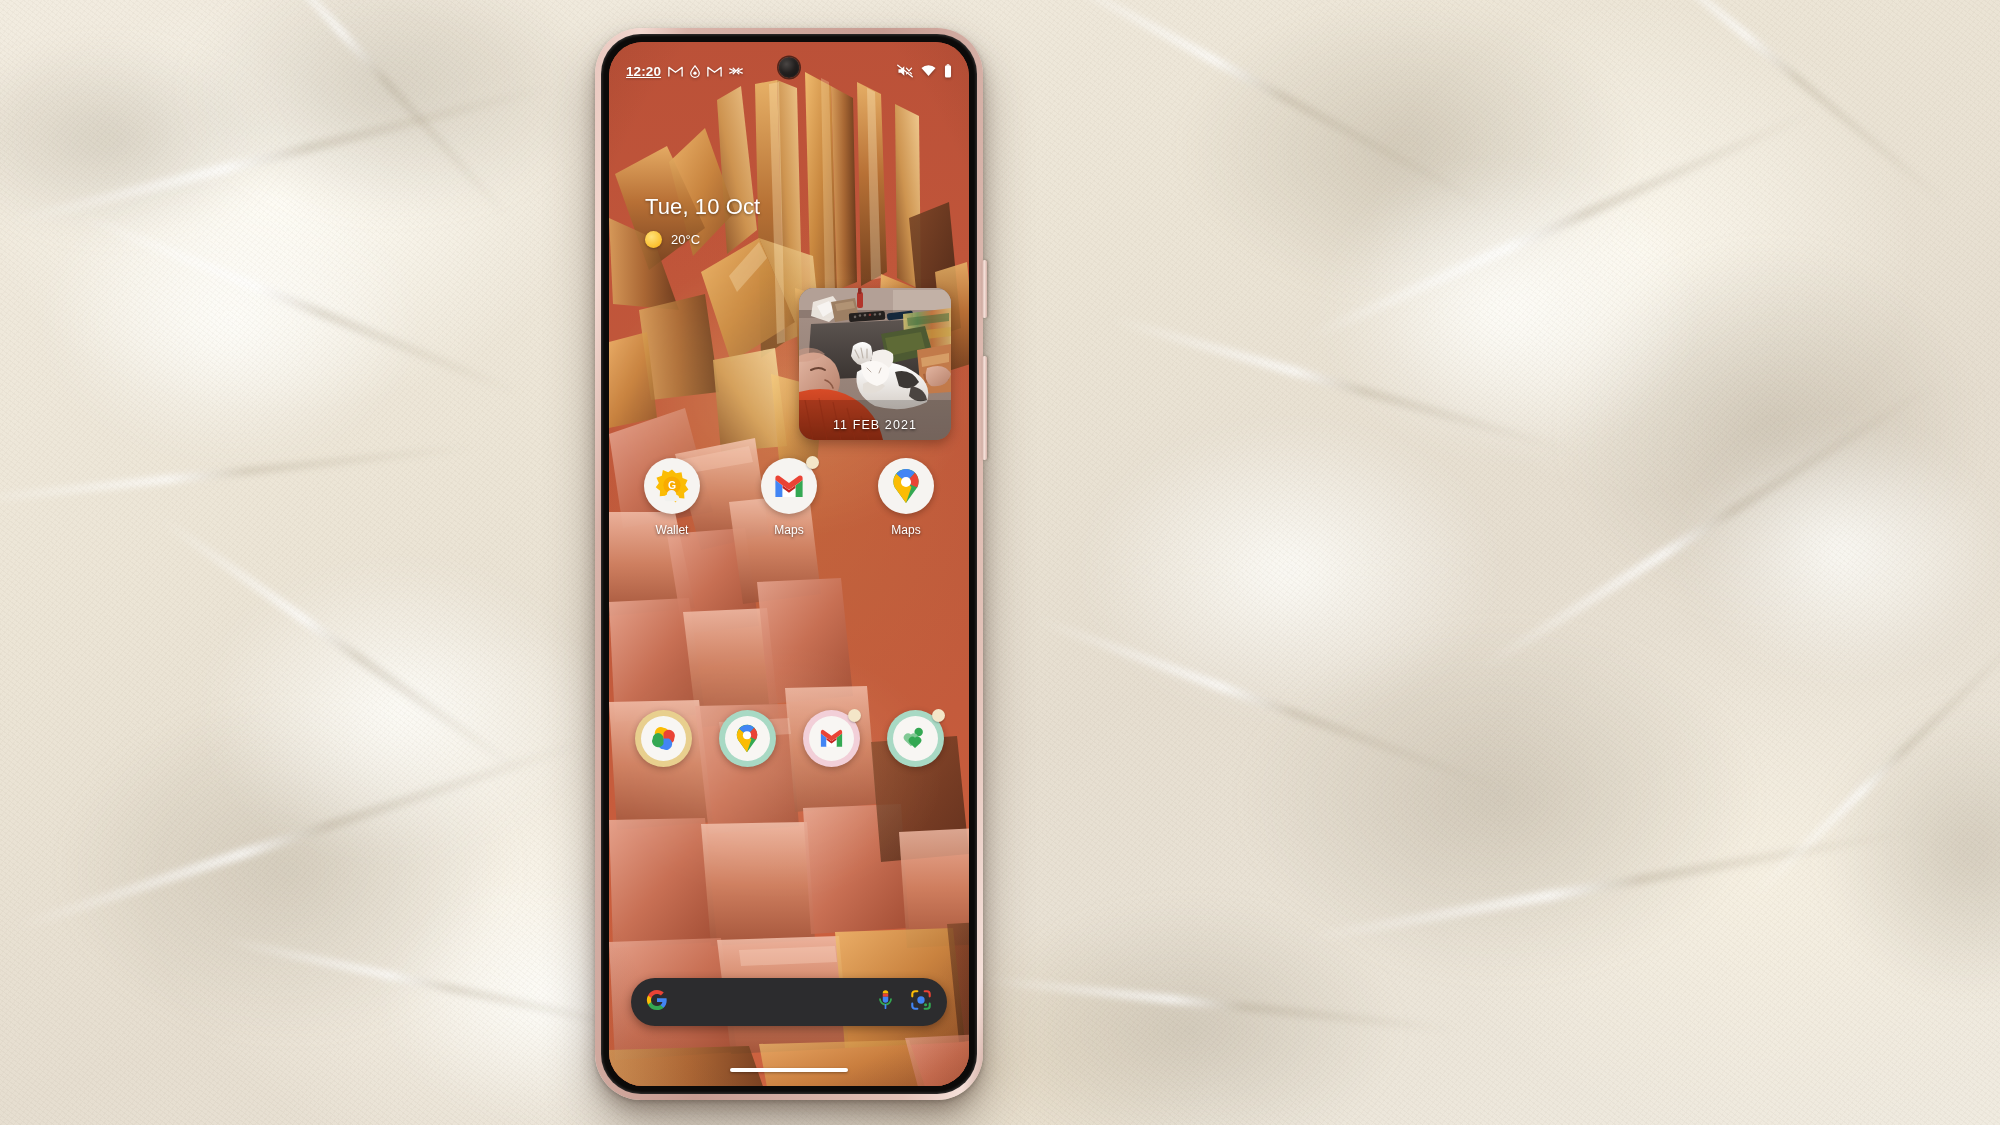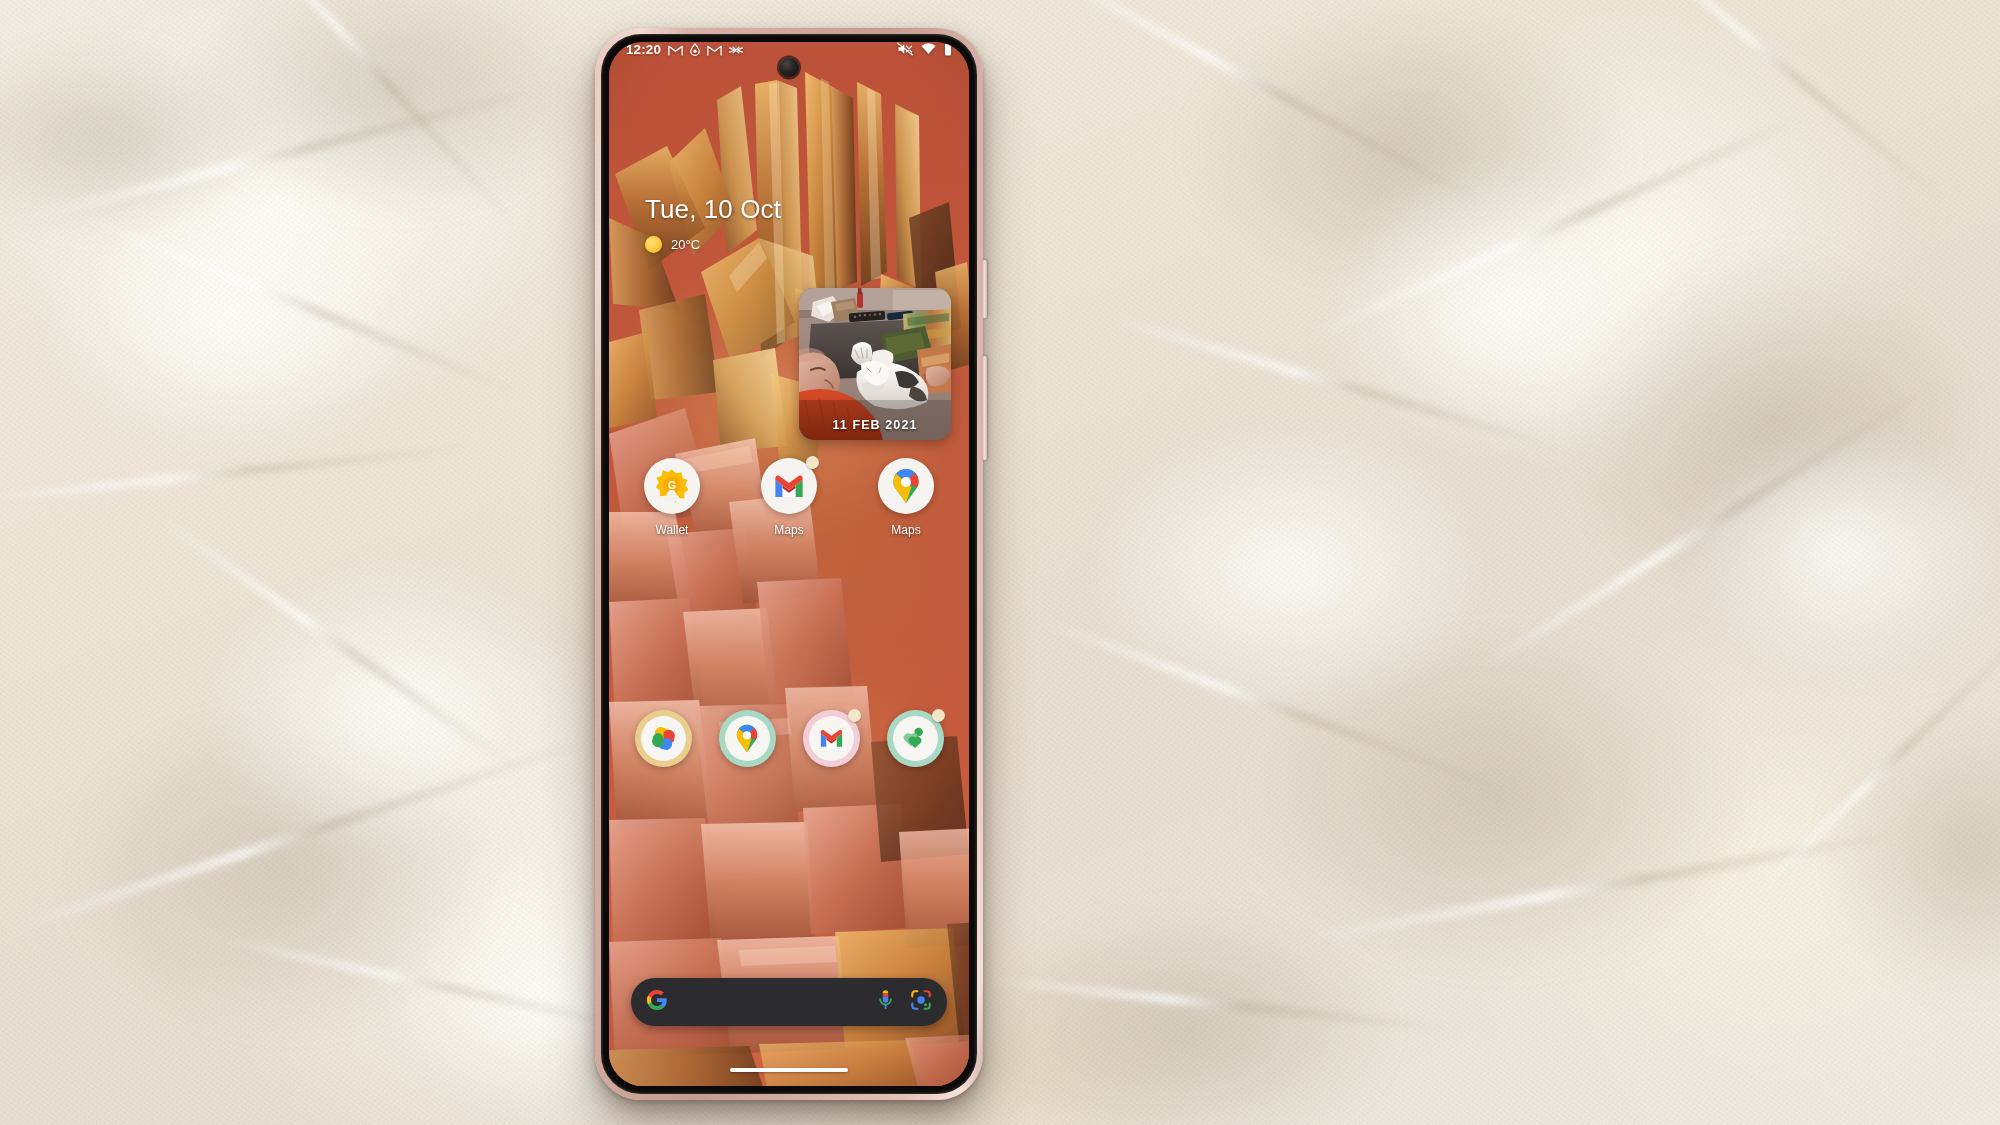--- a/index.html
+++ b/index.html
@@ -86,62 +86,62 @@
       radial-gradient(ellipse 240px 180px at 46% 70%, rgba(255,190,150,.16), rgba(255,190,150,0) 70%);
     mix-blend-mode:screen;
   }
   #vignette{
     position:absolute; inset:0;
     background:radial-gradient(ellipse 120% 95% at 50% 48%, rgba(0,0,0,0) 55%, rgba(50,18,8,.30) 100%);
   }
 
   
   #statusbar{
-    position:absolute; top:0; left:0; right:0; height:40px;
-    display:flex; align-items:flex-start; justify-content:space-between;
-    padding:0 17px; color:#fff; z-index:6;
+    position:absolute; top:9px; left:0; right:0; height:40px;
+    display:flex; align-items:center; justify-content:space-between;
+    padding:0 17px; color:#fff; z-index:6;text-decoration:underline;
   }
   #statusLeft{ display:flex; align-items:center; gap:7px; }
   #clock{ font-size:13.5px; font-weight:700; letter-spacing:.1px; text-shadow:0 1px 2px rgba(0,0,0,.3); }
   #statusRight{ display:flex; align-items:center; gap:8px; }
   .sicon{ display:block; filter:drop-shadow(0 1px 1.5px rgba(0,0,0,.35)); }
 
   
   #camera{
     position:absolute; top:15px; left:50%; transform:translateX(-50%);
     width:21px; height:21px; border-radius:50%;
     background:radial-gradient(circle at 38% 34%, #4a4644 0%, #23201f 46%, #100e0d 100%);
     box-shadow:0 0 0 1.5px rgba(0,0,0,.55), inset 0 0 3px rgba(255,255,255,.12);
     z-index:7;
   }
 
   
   #glance{
     position:absolute; top:152px; left:36px; color:#fff; z-index:5;
     text-shadow:0 1px 3px rgba(0,0,0,.42);
   }
-  #glanceDate{ font-size:26px; font-weight:500; letter-spacing:.1px; }
+  #glanceDate{ font-size:22px; font-weight:500; letter-spacing:.1px; }
   #glanceWeather{ display:flex; align-items:center; gap:9px; margin-top:11px; }
   #sun{
     width:17px; height:17px; border-radius:50%;
     background:radial-gradient(circle at 38% 34%, #ffe27a, #fbc02d 70%, #f9a825 100%);
     box-shadow:0 1px 3px rgba(0,0,0,.3);
   }
   #temp{ font-size:13px; font-weight:500; }
 
   
   #photoWidget{
     position:absolute; top:246px; left:190px;
     width:152px; height:152px; border-radius:15px; overflow:hidden;
     box-shadow:0 4px 12px rgba(40,14,6,.35); z-index:5;
   }
   #photoScene{ position:absolute; inset:0; background:#6e5d55; }
   #photoDate{
     position:absolute; left:0; right:0; bottom:8px;
-    text-align:center; color:#fff; font-size:12.5px; font-weight:700;
+    text-align:center; color:#fff; font-size:12.5px; font-weight:400;
     letter-spacing:1.1px; text-shadow:0 1px 3px rgba(0,0,0,.75); z-index:9;
   }
 
   
   #appgrid{ position:absolute; top:416px; left:0; right:0; z-index:5; }
   .approw{ display:flex; justify-content:center; gap:41px; margin-bottom:19px; }
   .appcell{ width:76px; display:flex; flex-direction:column; align-items:center; }
   .appicon{
     width:56px; height:56px; border-radius:50%;
     background:#f6f4f1; position:relative;

